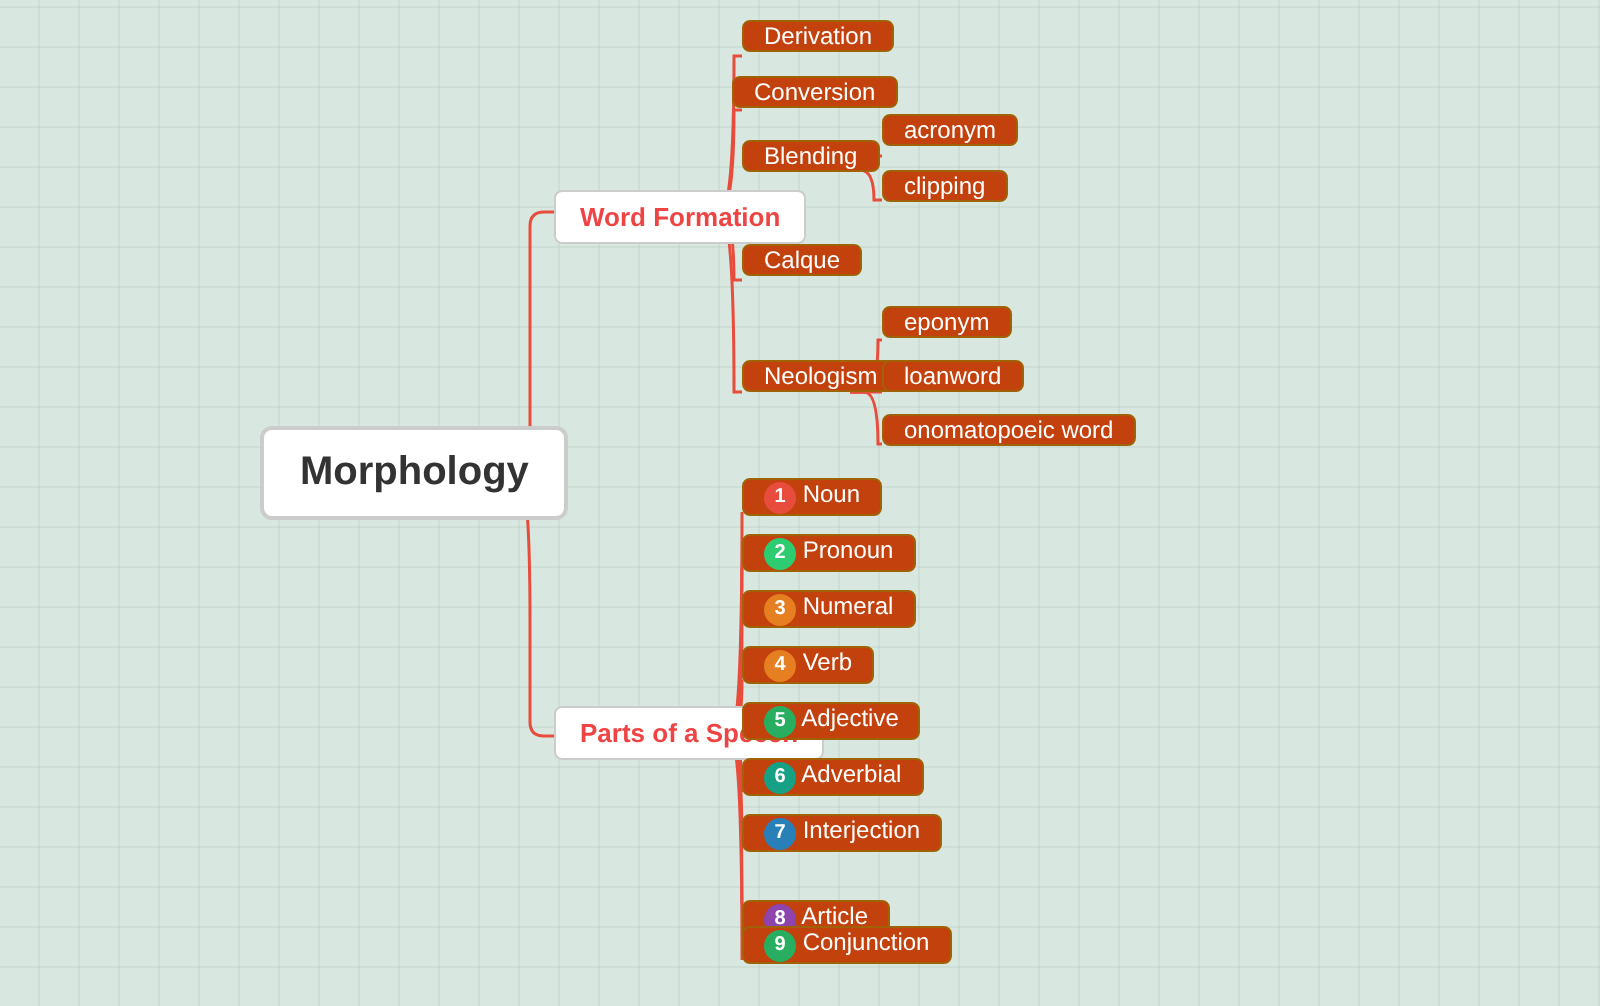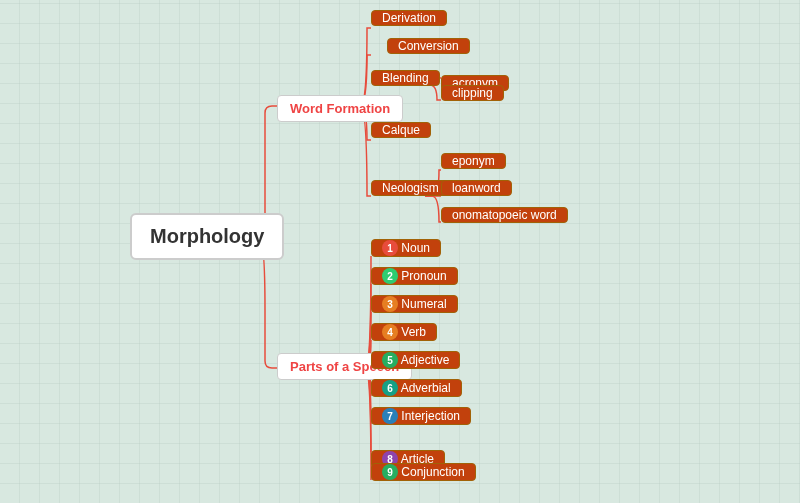--- a/index.html
+++ b/index.html
@@ -115,37 +115,37 @@
 </div>
 
 <div class="node" style="left:277px; top:353px;">
   <div class="node-mid">Parts of a Speech</div>
 </div>
 
 <div class="node" style="left:371px; top:10px;">
   <div class="node-leaf">Derivation</div>
 </div>
 
-<div class="node" style="left:387px; top:38px;">
+<div class="node" style="left:366px; top:38px;">
   <div class="node-leaf">Conversion</div>
 </div>
 
 <div class="node" style="left:371px; top:70px;">
   <div class="node-leaf">Blending</div>
 </div>
 
 <div class="node" style="left:371px; top:122px;justify-content:center;">
   <div class="node-leaf">Calque</div>
 </div>
 
 <div class="node" style="left:371px; top:180px;">
   <div class="node-leaf">Neologism</div>
 </div>
 
-<div class="node" style="left:441px; top:57px;margin-top:18px;">
+<div class="node" style="left:441px; top:57px;">
   <div class="node-leaf">acronym</div>
 </div>
 
 <div class="node" style="left:441px; top:85px;">
   <div class="node-leaf">clipping</div>
 </div>
 
 <div class="node" style="left:441px; top:153px;">
   <div class="node-leaf">eponym</div>
 </div>

